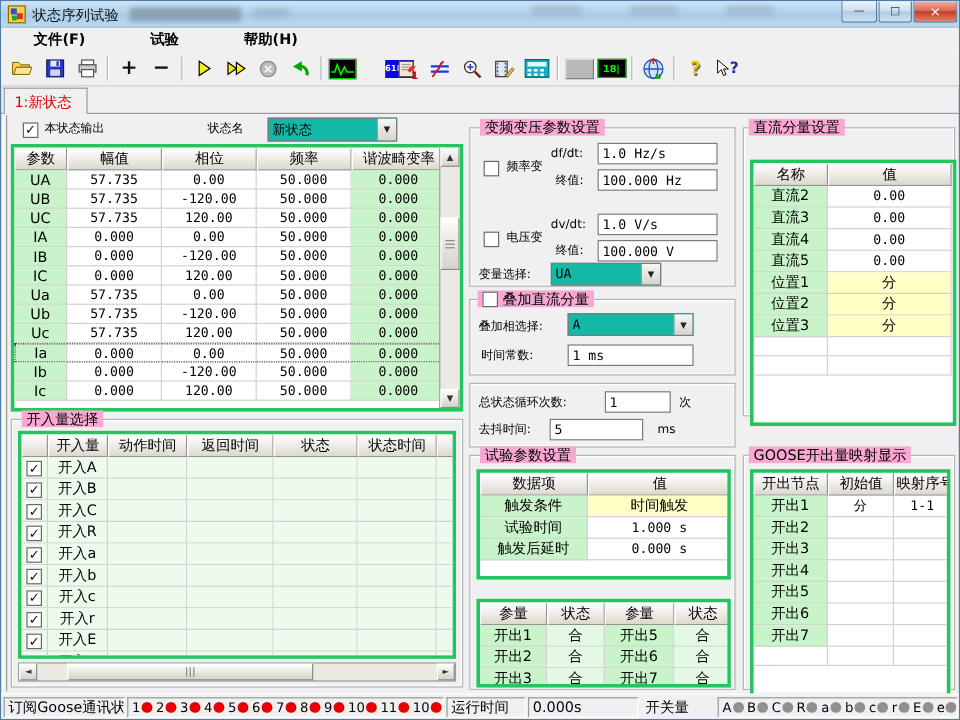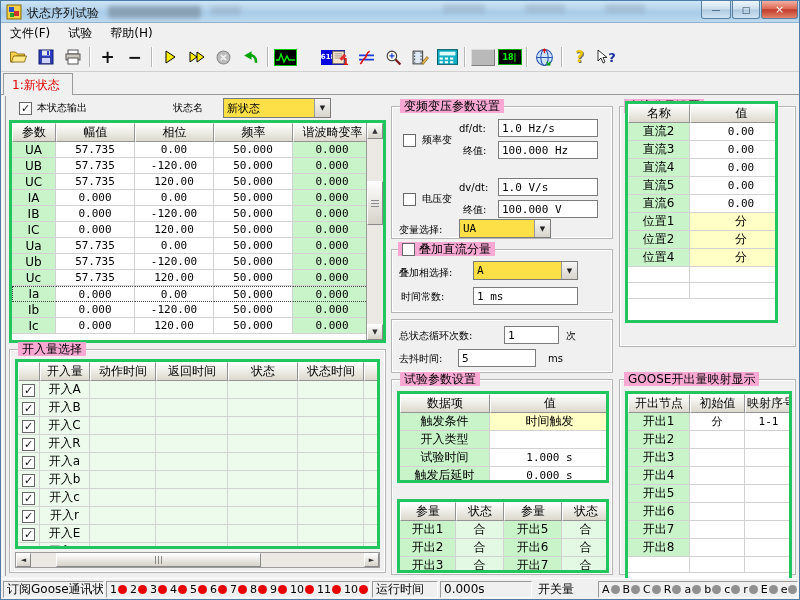--- a/index.html
+++ b/index.html
@@ -12,21 +12,21 @@
   #appicon { position:absolute; left:5px; top:3px; width:16px; height:16px; }
   #wtitle { position:absolute; left:26px; top:4px; font-size:12px; color:#111; }
   .redact { position:absolute; background:#7f93a5; filter:blur(2px); border-radius:2px; }
   .wbtn { position:absolute; top:0; height:18px; border:1px solid #59809f; border-top:none;
     border-radius:0 0 3px 3px; background:linear-gradient(#eef6fc,#cbdeed 48%,#b0cadf 52%,#cfe3f3);
     color:#1a3a55; font-size:9px; display:flex; align-items:center; justify-content:center; }
   .wbtn.close { background:linear-gradient(#f4b0a2,#dd6a55 45%,#c13c2c 52%,#e5836a); color:#fff; font-size:11px; }
   
   #menubar { position:absolute; left:0; top:23px; width:800px; height:19px; background:#f0f0f0;
     display:flex; align-items:center; }
-  .mitem { padding:0 9px; height:19px; line-height:19px; }
+  .mitem { padding:0 27px; height:19px; line-height:19px;font-weight:bold; }
   #toolbar { position:absolute; left:0; top:42px; width:800px; height:29px; background:#f0f0f0;
     border-bottom:1px solid #cfcfcf; display:flex; align-items:center; padding-left:4px; }
   .tbtn { width:27px; height:25px; display:flex; align-items:center; justify-content:center; position:relative; }
   .tsep { width:2px; height:20px; border-left:1px solid #b6b6b6; border-right:1px solid #fff; margin:0 3px; }
   .glyph { font-weight:bold; font-size:17px; line-height:17px; color:#111; }
   .b61850 { width:25px; height:15px; background:#0808e0; color:#fff; font-size:7px; font-weight:bold;
     display:flex; align-items:center; justify-content:center; letter-spacing:0;margin-left:41px; }
   .b18 { width:24px; height:16px; background:#000; border:1px solid #0a0; color:#0f0;
     font-size:8px; font-weight:bold; display:flex; align-items:center; justify-content:center; }
   .bblank { width:24px; height:17px; background:#b9b9b9; border:1px solid; border-color:#dcdcdc #7e7e7e #7e7e7e #dcdcdc; }
@@ -37,21 +37,21 @@
   #tab1 { position:absolute; left:2px; top:72px; height:22px; padding:3px 12px 0 8px; background:#f0f0f0;
     border:1px solid #9a9a9a; border-bottom:none; z-index:2; color:#e00000; font-size:12px; }
   #leftedge { position:absolute; left:1px; top:95px; width:4px; height:480px;
     border-left:1px solid #fff; border-right:1px solid #9a9a9a; }
   
   .lb { position:absolute; white-space:nowrap; font-size:10px; line-height:14px; }
   .cb { display:inline-block; width:13px; height:13px; background:#fff; border:1px solid #686868;
     font-size:11px; line-height:11px; text-align:center; font-weight:bold; color:#111; }
   .fld { position:absolute; background:#fff; border:1px solid #7b7b7b; height:18px;
     font:11px "DejaVu Sans Mono", monospace; padding:0 3px; color:#000; }
-  .combo { position:absolute; background:#fde047; border:1px solid #7b7b7b; display:flex; align-items:stretch; }
+  .combo { position:absolute; background:#14b8a6; border:1px solid #7b7b7b; display:flex; align-items:stretch; }
   .combo .v { flex:1; padding:2px 0 0 3px; font:11px "DejaVu Sans Mono", monospace; overflow:hidden; }
   .combo .btn { width:16px; background:linear-gradient(#f6f6f6,#d8d4cc); border-left:1px solid #9a9a9a;
     font-size:7px; color:#222; display:flex; align-items:center; justify-content:center; }
   .grp { position:absolute; border:1px solid #b5b5b5; box-shadow:inset 1px 1px 0 #fff, inset -1px -1px 0 #fff; }
   .gtitle { position:absolute; background:#f9a8d4; padding:0 4px; font-size:12px; line-height:14px; white-space:nowrap; }
   
   .tblbox { position:absolute; background:#fff; border:3px solid #22c55e; overflow:hidden; }
   table { border-collapse:separate; border-spacing:0; table-layout:fixed; }
   th { background:linear-gradient(#ffffff,#dcd8cd); border:1px solid; border-color:#fff #949494 #949494 #fff;
     font-weight:normal; font-size:12px; height:18px; padding:0 1px; overflow:hidden; white-space:nowrap; }
@@ -558,24 +558,20 @@
         <th>数据项</th>
         <th>值</th>
       </tr>
         </thead>
       <tbody id="test-body">
           <tr>
             <td class="pc">触发条件</td>
             <td class="yc">时间触发</td>
           </tr>
           <tr>
-            <td class="pc">开入类型</td>
-            <td></td>
-          </tr>
-          <tr>
             <td class="pc">试验时间</td>
             <td>1.000 s</td>
           </tr>
           <tr>
             <td class="pc">触发后延时</td>
             <td>0.000 s</td>
           </tr>
         </tbody>
     </table>
   </div>
@@ -614,21 +610,21 @@
             <td class="pc">开出7</td>
             <td class="vc">合</td>
           </tr>
         </tbody>
     </table>
   </div>
 
   <div class="grp" style="left:618px;top:105px;width:177px;height:241px">
     <span class="gtitle" style="left:4px;top:-8px">直流分量设置</span>
   </div>
-  <div class="tblbox" style="left:624px;top:100px;width:153px;height:222px">
+  <div class="tblbox" style="left:624px;top:132px;width:172px;height:222px">
     <table style="width:165px">
       <colgroup>
           <col style="width:62px">
           <col style="width:103px">
         </colgroup>
       <thead>
           <tr>
         <th>名称</th>
         <th>值</th>
       </tr>
@@ -644,33 +640,29 @@
           </tr>
           <tr>
             <td class="pc">直流4</td>
             <td>0.00</td>
           </tr>
           <tr>
             <td class="pc">直流5</td>
             <td>0.00</td>
           </tr>
           <tr>
-            <td class="pc">直流6</td>
-            <td>0.00</td>
-          </tr>
-          <tr>
             <td class="pc">位置1</td>
             <td class="yc">分</td>
           </tr>
           <tr>
             <td class="pc">位置2</td>
             <td class="yc">分</td>
           </tr>
           <tr>
-            <td class="pc">位置4</td>
+            <td class="pc">位置3</td>
             <td class="yc">分</td>
           </tr>
           <tr>
             <td></td>
             <td></td>
           </tr>
           <tr>
             <td></td>
             <td></td>
           </tr>
@@ -725,25 +717,20 @@
             <td class="pc">开出6</td>
             <td></td>
             <td></td>
           </tr>
           <tr>
             <td class="pc">开出7</td>
             <td></td>
             <td></td>
           </tr>
           <tr>
-            <td class="pc">开出8</td>
-            <td></td>
-            <td></td>
-          </tr>
-          <tr>
             <td></td>
             <td></td>
             <td></td>
           </tr>
         </tbody>
     </table>
   </div>
 
   <div id="statusbar">
     <div class="pane" style="left:2px;width:101px">订阅Goose通讯状态</div>

